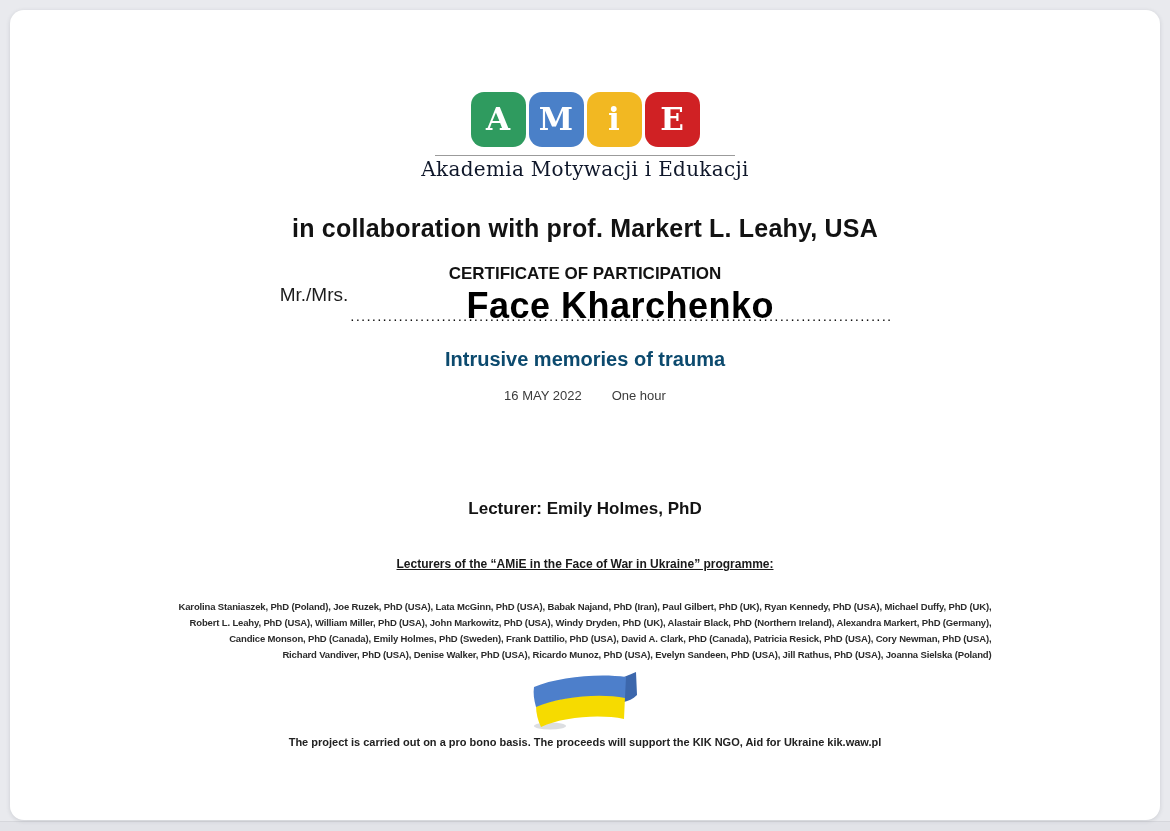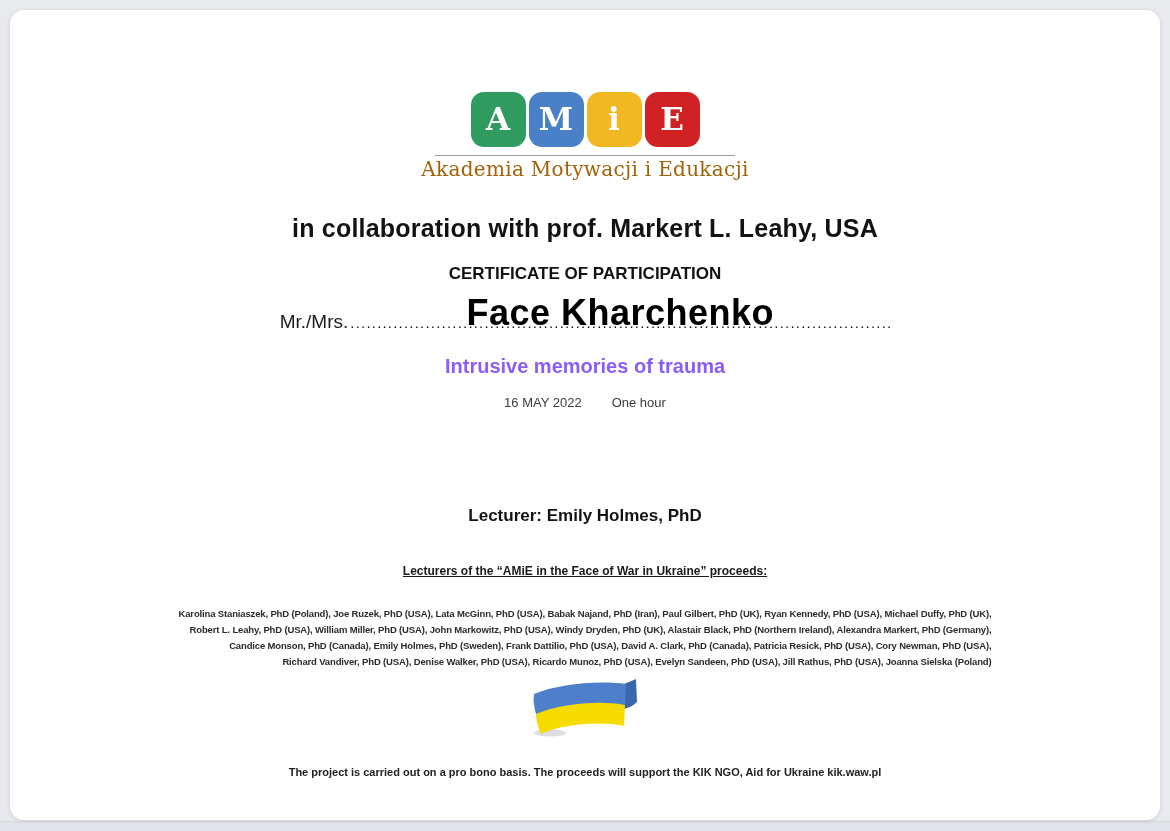--- a/index.html
+++ b/index.html
@@ -28,68 +28,68 @@
   .logo-cell {
     width: 55px; height: 55px; border-radius: 13px;
     display: flex; align-items: center; justify-content: center;
     color: #fff; font-family: "DejaVu Serif", serif; font-weight: bold;
     font-size: 31px; line-height: 1;
   }
   .logo-rule { width: 300px; border-top: 1px solid #9b9b9b; margin-top: 8px; }
   .org-name {
     margin-top: 1px;
     font-family: "DejaVu Serif", serif;
-    font-size: 20px; letter-spacing: .3px; color: #a16207;
+    font-size: 20px; letter-spacing: .3px; color: #0f172a;
   }
   
   .collab {
     margin-top: 33px;
     font-size: 25px; font-weight: bold; color: #121212; letter-spacing: .2px;
   }
   .cert-title {
     margin-top: 21px;
     font-size: 17px; font-weight: bold; color: #121212; letter-spacing: 0;
   }
   
-  .name-row { display: flex; align-items: flex-end; margin-top: 7px; }
+  .name-row { display: flex; align-items: flex-start; }
   .salutation { font-size: 19px; color: #1c1c1c; margin-right: 2px; }
   .name-dots-wrap {
     position: relative; width: 540px; height: 42px;
     display: inline-flex; justify-content: center; align-items: flex-end;
   }
   .dots {
     position: absolute; left: 0; right: 0; bottom: 3px;
     height: 14px; line-height: 14px;
     overflow: hidden; white-space: nowrap;
     font-size: 15px; letter-spacing: 1.2px; color: #111;
   }
   .recipient-name {
     position: relative; z-index: 2;
     font-size: 36px; font-weight: bold; color: #000; letter-spacing: .5px;
     line-height: 40px;
   }
   
-  .topic { margin-top: 22px; font-size: 20px; font-weight: bold; color: #8b5cf6; }
+  .topic { margin-top: 22px; font-size: 20px; font-weight: bold; color: #0c4a6e; }
   .date-row { margin-top: 17px; display: flex; gap: 30px; font-size: 13px; color: #3b3b3b; }
   .lecturer { margin-top: 96px; font-size: 17px; font-weight: bold; color: #131313; }
   .programme-heading {
     margin-top: 38px; font-size: 12px; font-weight: bold; color: #1a1a1a;
     text-decoration: underline;
   }
   
   .lect-list { margin-top: 28px; text-align: right; }
   .lect-line {
     white-space: nowrap;
     font-size: 9.5px; letter-spacing: -0.15px; font-weight: bold;
     color: #2b2b2b; line-height: 16px;
   }
   
   .flag-wrap { margin-top: 9px; height: 58px; }
   
-  .footer-note { margin-top: 29px; font-size: 11px; font-weight: bold; color: #222; text-align: center; }
+  .footer-note { margin-top: 6px; font-size: 11px; font-weight: bold; color: #222; text-align: center; }
 </style>
 </head>
 <body>
 
 <div class="stage">
   <div class="certificate">
 
     <div class="logo-row">
       <span class="logo-cell" style="background-color: rgb(47, 155, 95);">A</span>
       <span class="logo-cell" style="background-color: rgb(74, 128, 200);">M</span>
@@ -110,21 +110,21 @@
       </span>
     </div>
 
     <div class="topic">Intrusive memories of trauma</div>
     <div class="date-row">
       <span>16 MAY 2022</span>
       <span>One hour</span>
     </div>
     <div class="lecturer">Lecturer: Emily Holmes, PhD</div>
 
-    <div class="programme-heading">Lecturers of the “AMiE in the Face of War in Ukraine” proceeds:</div>
+    <div class="programme-heading">Lecturers of the “AMiE in the Face of War in Ukraine” programme:</div>
     <div class="lect-list">
       <div class="lect-line">Karolina Staniaszek, PhD (Poland), Joe Ruzek, PhD (USA), Lata McGinn, PhD (USA), Babak Najand, PhD (Iran), Paul Gilbert, PhD (UK), Ryan Kennedy, PhD (USA), Michael Duffy, PhD (UK),</div>
       <div class="lect-line">Robert L. Leahy, PhD (USA), William Miller, PhD (USA), John Markowitz, PhD (USA), Windy Dryden, PhD (UK), Alastair Black, PhD (Northern Ireland), Alexandra Markert, PhD (Germany),</div>
       <div class="lect-line">Candice Monson, PhD (Canada), Emily Holmes, PhD (Sweden), Frank Dattilio, PhD (USA), David A. Clark, PhD (Canada), Patricia Resick, PhD (USA), Cory Newman, PhD (USA),</div>
       <div class="lect-line">Richard Vandiver, PhD (USA), Denise Walker, PhD (USA), Ricardo Munoz, PhD (USA), Evelyn Sandeen, PhD (USA), Jill Rathus, PhD (USA), Joanna Sielska (Poland)</div>
     </div>
 
     <div class="flag-wrap">
       <svg width="112" height="58" viewBox="0 0 112 58" aria-hidden="true">
         <ellipse cx="21" cy="54" rx="16" ry="3.5" opacity="0.5" style="fill: rgb(185, 189, 196);"></ellipse>

